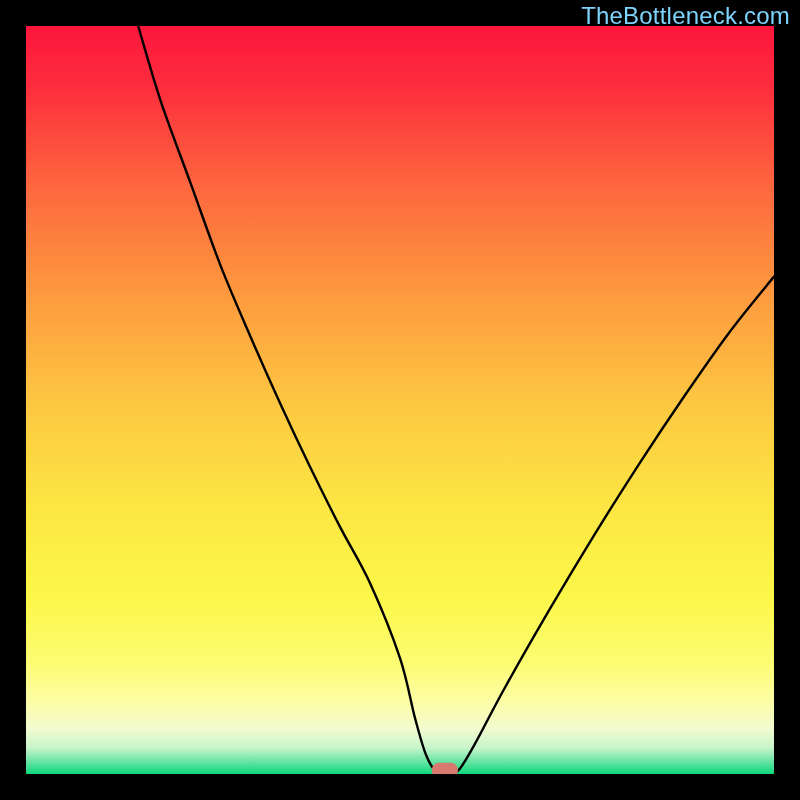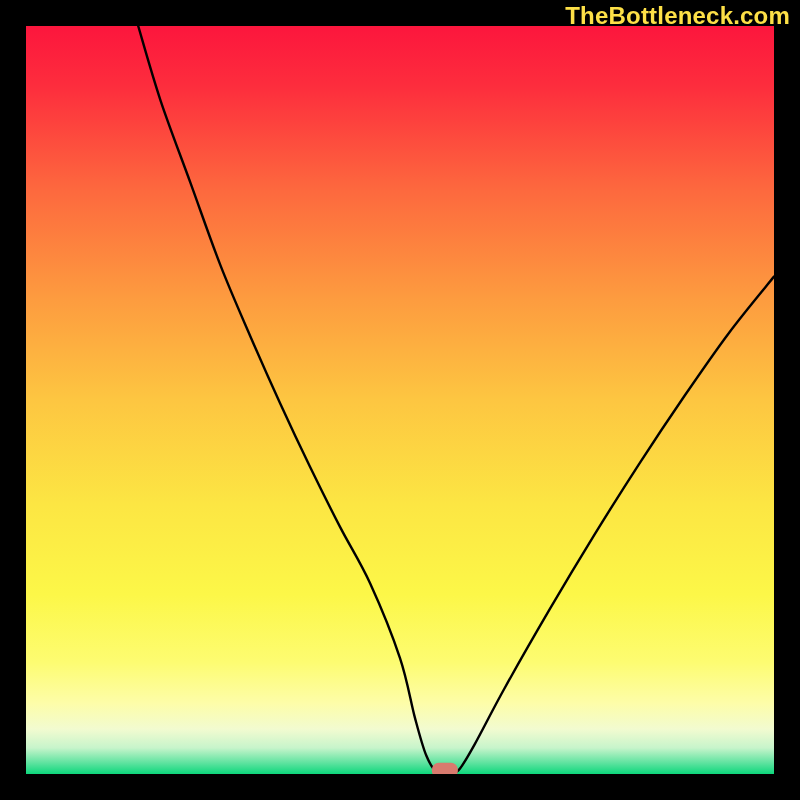--- a/index.html
+++ b/index.html
@@ -14,23 +14,23 @@
   .outer {
     width: 800px;
     height: 800px;
     background: #000;
     position: relative;
   }
   .watermark {
     position: absolute;
     top: 2px;
     right: 10px;
-    color: #fde047;
+    color: #7dd3fc;
     font-size: 24px;
-    font-weight: 700;
+    font-weight: 400;
     letter-spacing: 0.2px;
     z-index: 10;
   }
   .plot-area {
     position: absolute;
     left: 26px;
     top: 26px;
     width: 748px;
     height: 748px;
     overflow: hidden;

